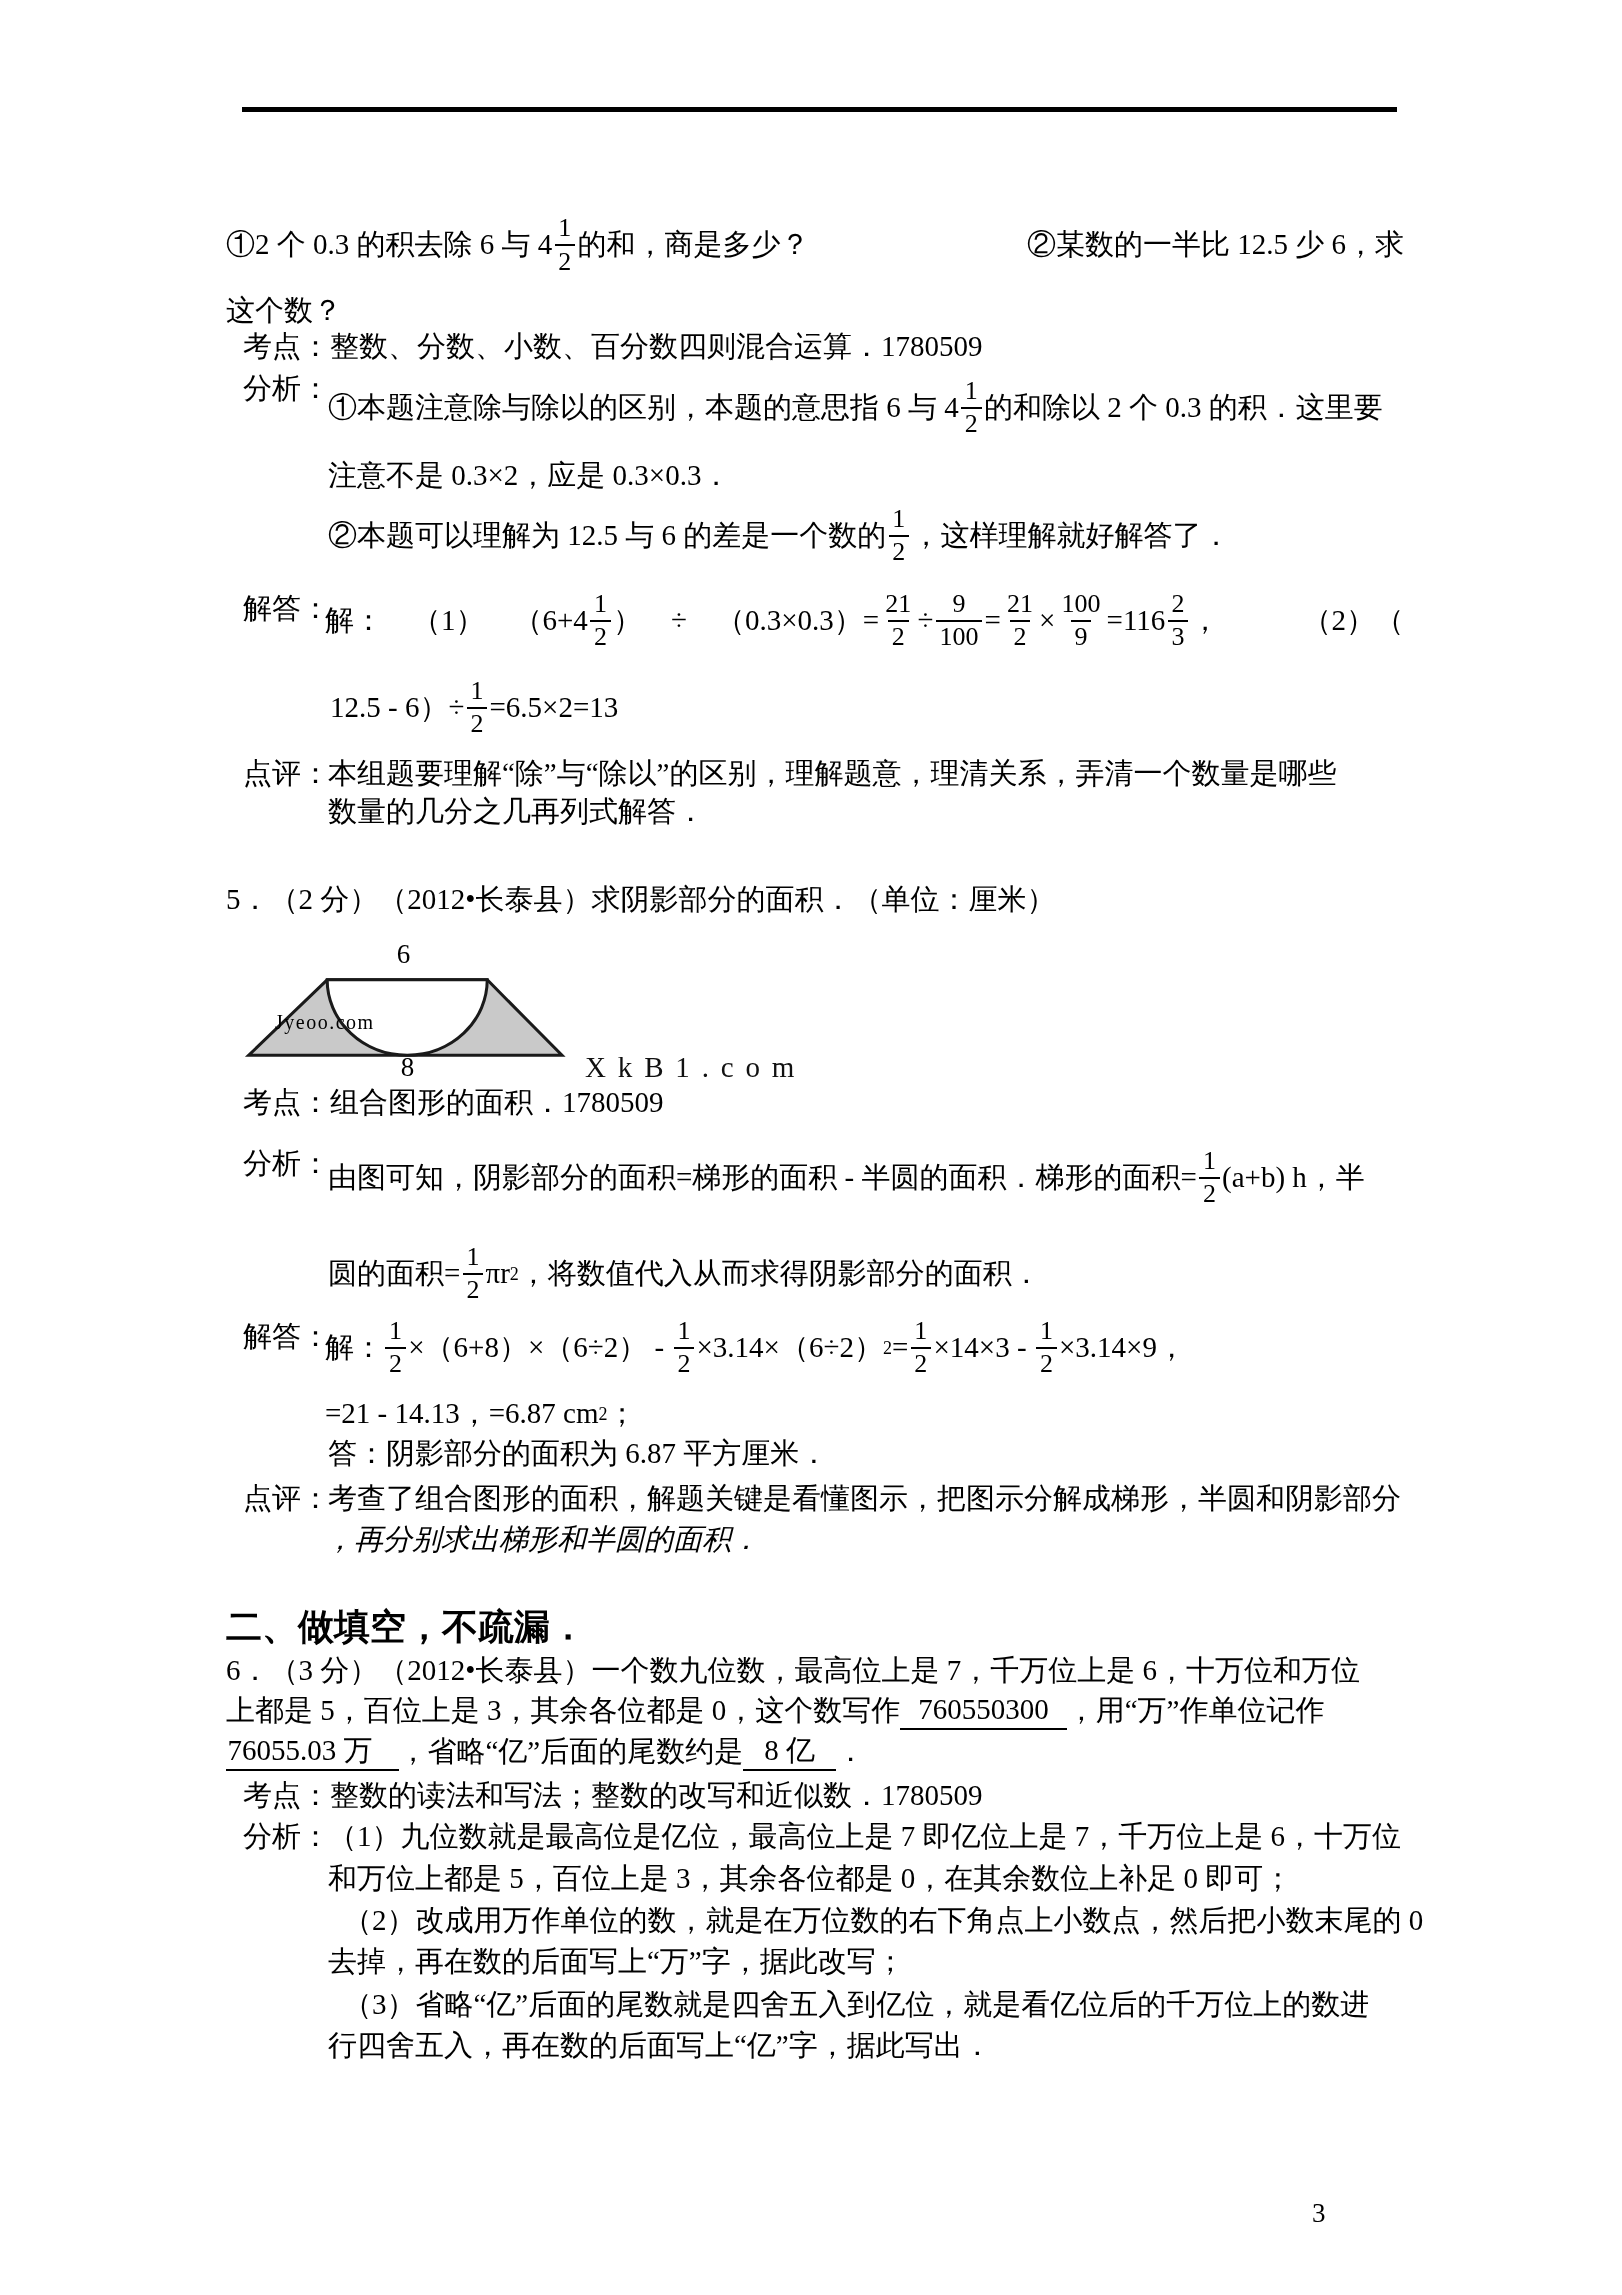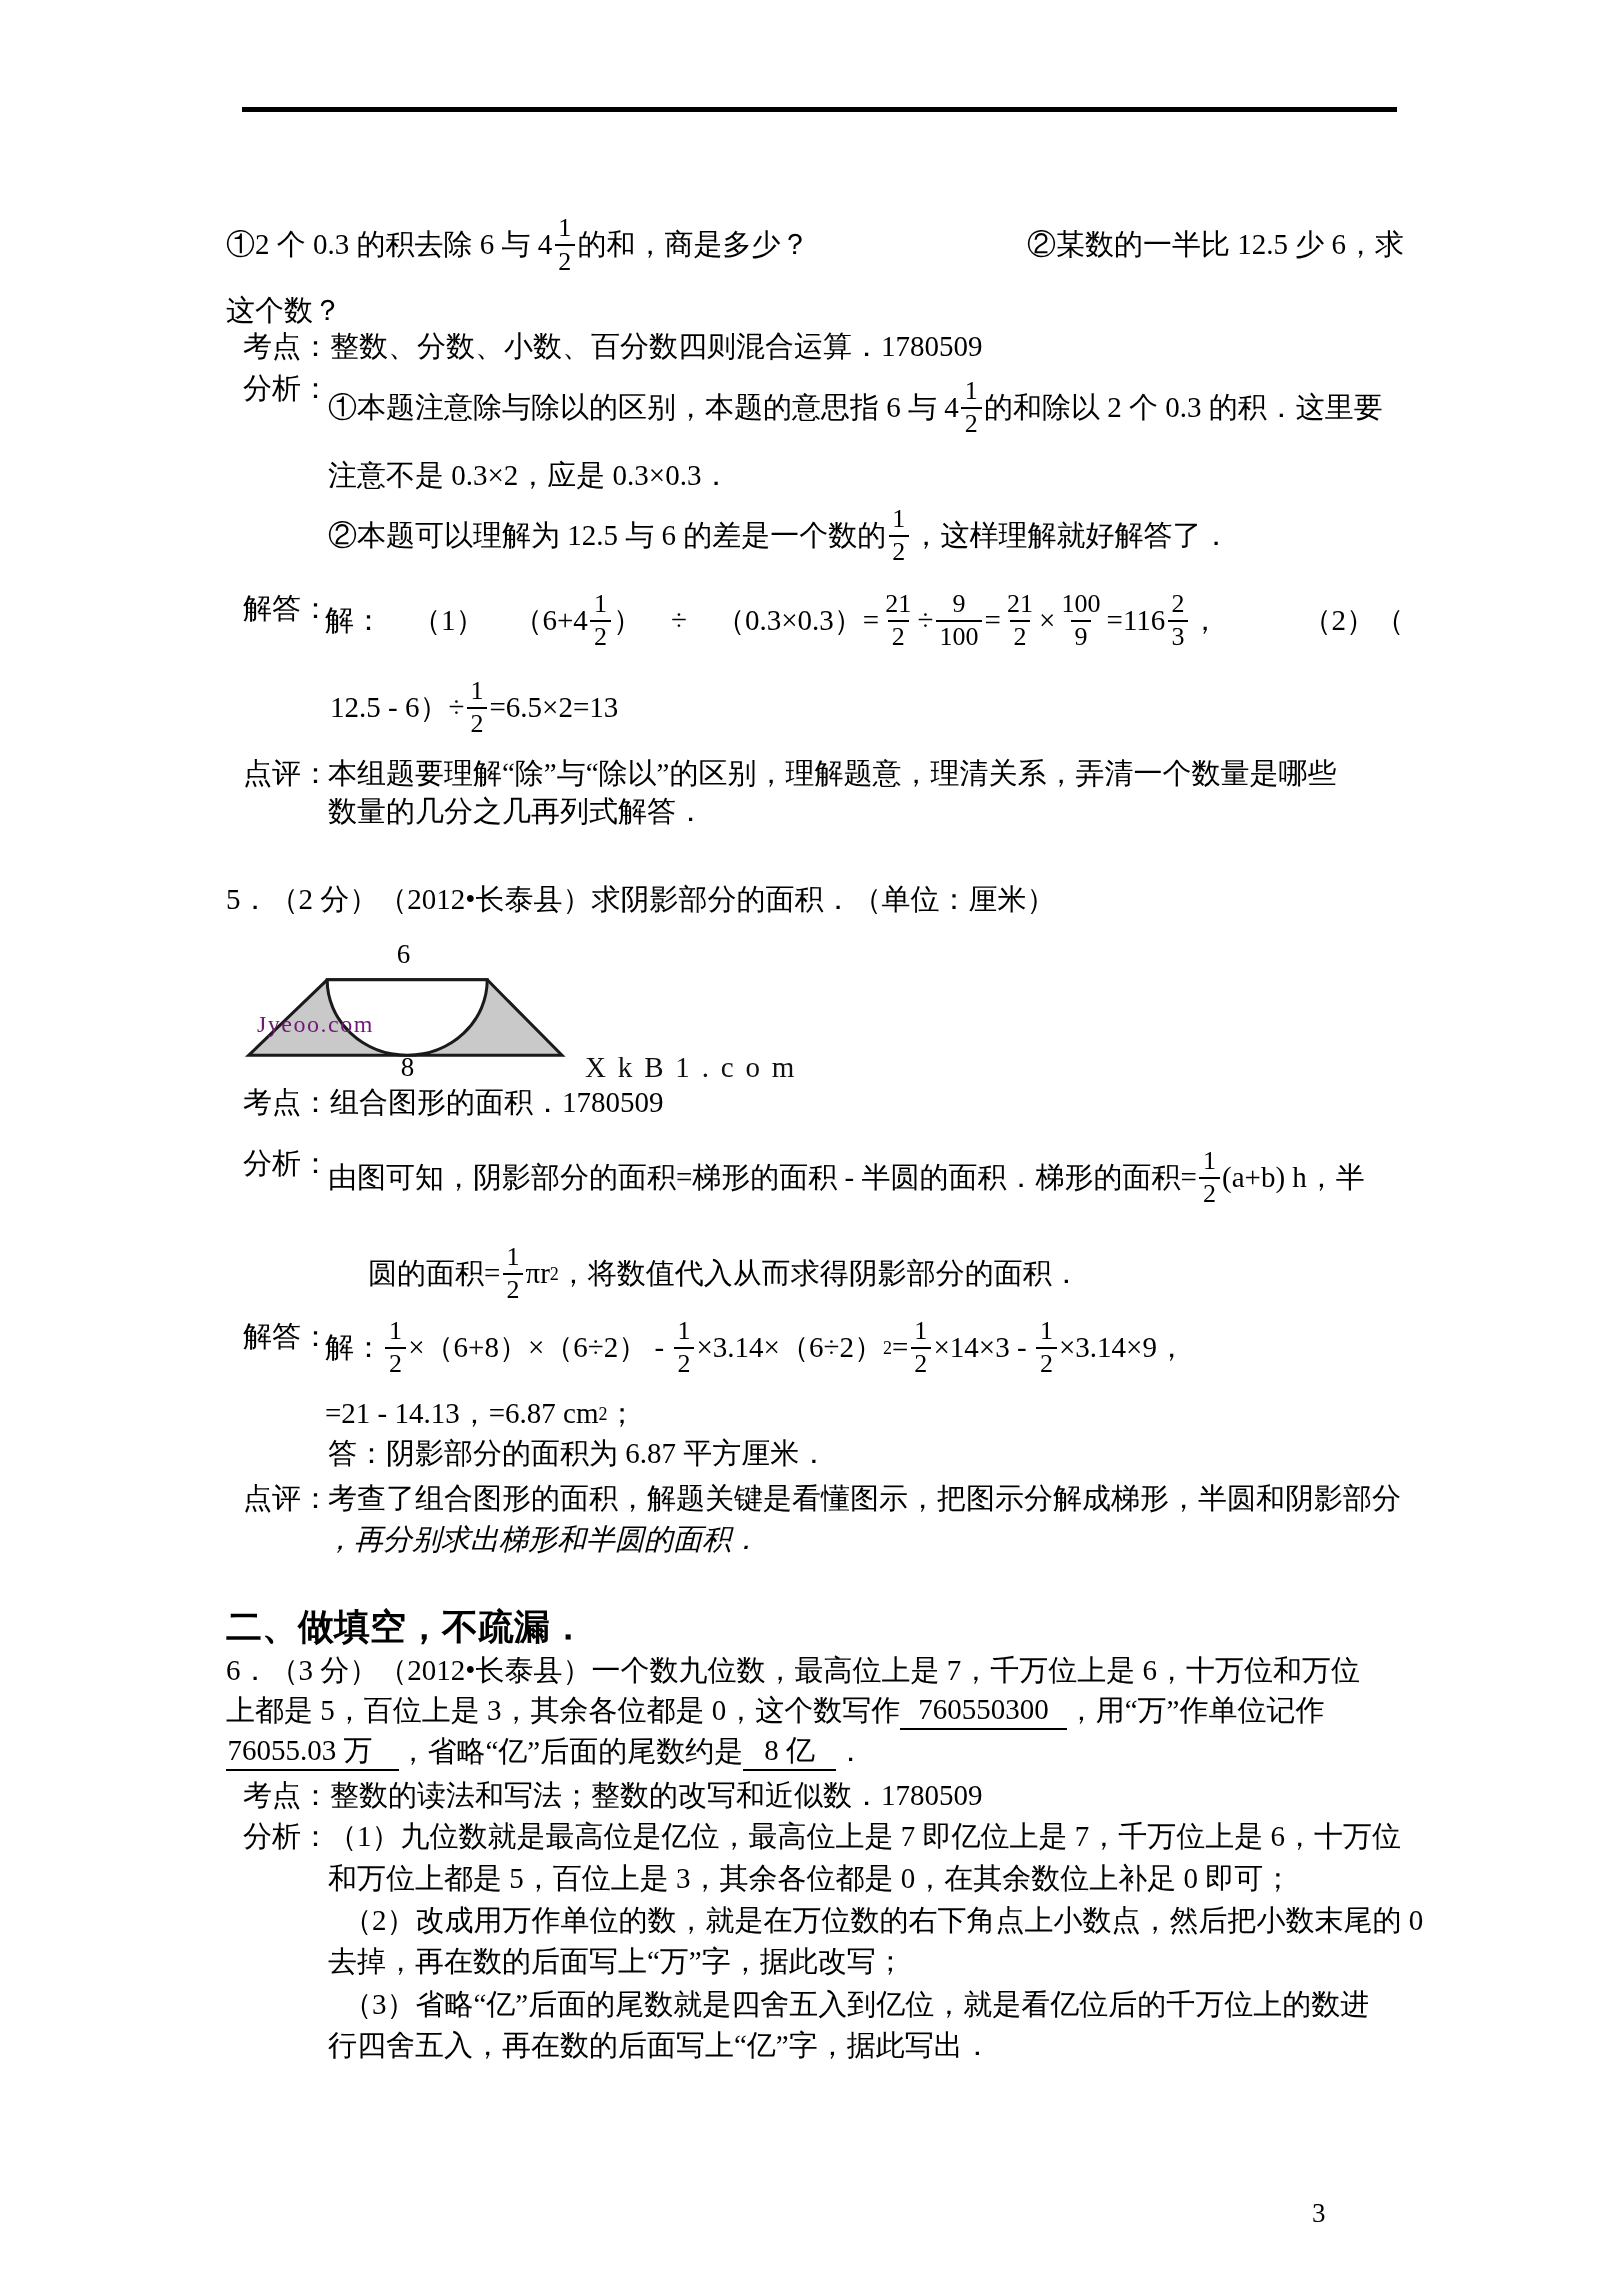--- a/index.html
+++ b/index.html
@@ -16,21 +16,21 @@
   .fd{border-top:2.3px solid #000;padding:2.3px 3.8px 0 3.8px;}
   .mixed{display:inline-flex;align-items:center;}
   .sup{font-size:18px;vertical-align:super;line-height:1;}
   .u{border-bottom:2.3px solid #000;}
   .pad1{padding:0 18px;}
   .pad2{padding:0 26px 0 1.5px;}
   .pad3{padding:0 21px;}
   .bold{font-weight:bold;font-size:36px;}
   .push{margin-left:auto;}
   .fig-label{position:absolute;width:53px;text-align:center;font-size:27px;line-height:1;}
-  .wm{position:absolute;color:#701a75;font-size:24px;letter-spacing:1.5px;}
+  .wm{position:absolute;color:#000000;font-size:20px;letter-spacing:1.5px;margin-left:18px;}
   .site{position:absolute;font-size:29px;letter-spacing:2.3px;color:#111;}
   .pagenum{position:absolute;font-size:27px;}
   svg{position:absolute;}
 </style>
 </head>
 <body>
 
 <div class="rule" style="left:242px;top:107px;width:1155px;height:4.5px;"></div>
 
 <div class="row" style="left:226px;top:205px;width:1178px;height:80px;">
@@ -88,21 +88,21 @@
 <span class="site" style="left:585px;top:1051px;text-align:center;">X k B 1 . c o m</span>
 
 <div class="row" style="left:243px;top:1085px;height:36px;">
   <span>考点：</span><span>组合图形的面积．1780509</span>
 </div>
 
 <span class="lbl" style="left:243px;top:1146px;">分析：</span>
 <div class="row" style="left:328px;top:1140px;height:75px;">
   <span>由图可知，阴影部分的面积=梯形的面积 - 半圆的面积．梯形的面积=</span><span class="frac"><span class="fn">1</span><span class="fd">2</span></span><span>(a+b) h，半</span>
 </div>
-<div class="row" style="left:328px;top:1236px;height:75px;margin-left:40px;">
+<div class="row" style="left:328px;top:1236px;height:75px;">
   <span>圆的面积=</span><span class="frac"><span class="fn">1</span><span class="fd">2</span></span><span>πr</span><span class="sup">2</span><span>，将数值代入从而求得阴影部分的面积．</span>
 </div>
 
 <span class="lbl" style="left:243px;top:1319px;">解答：</span>
 <div class="row" style="left:325px;top:1310px;height:75px;">
   <span>解：</span><span class="frac"><span class="fn">1</span><span class="fd">2</span></span><span>×（6+8）×（6÷2） - </span><span class="frac"><span class="fn">1</span><span class="fd">2</span></span><span>×3.14×（6÷2）</span><span class="sup">2</span><span>=</span><span class="frac"><span class="fn">1</span><span class="fd">2</span></span><span>×14×3 - </span><span class="frac"><span class="fn">1</span><span class="fd">2</span></span><span>×3.14×9，</span>
 </div>
 <div class="row" style="left:325px;top:1396px;height:36px;align-items:center;">
   <span>=21 - 14.13，=6.87 cm</span><span class="sup">2</span><span>；</span>
 </div>

